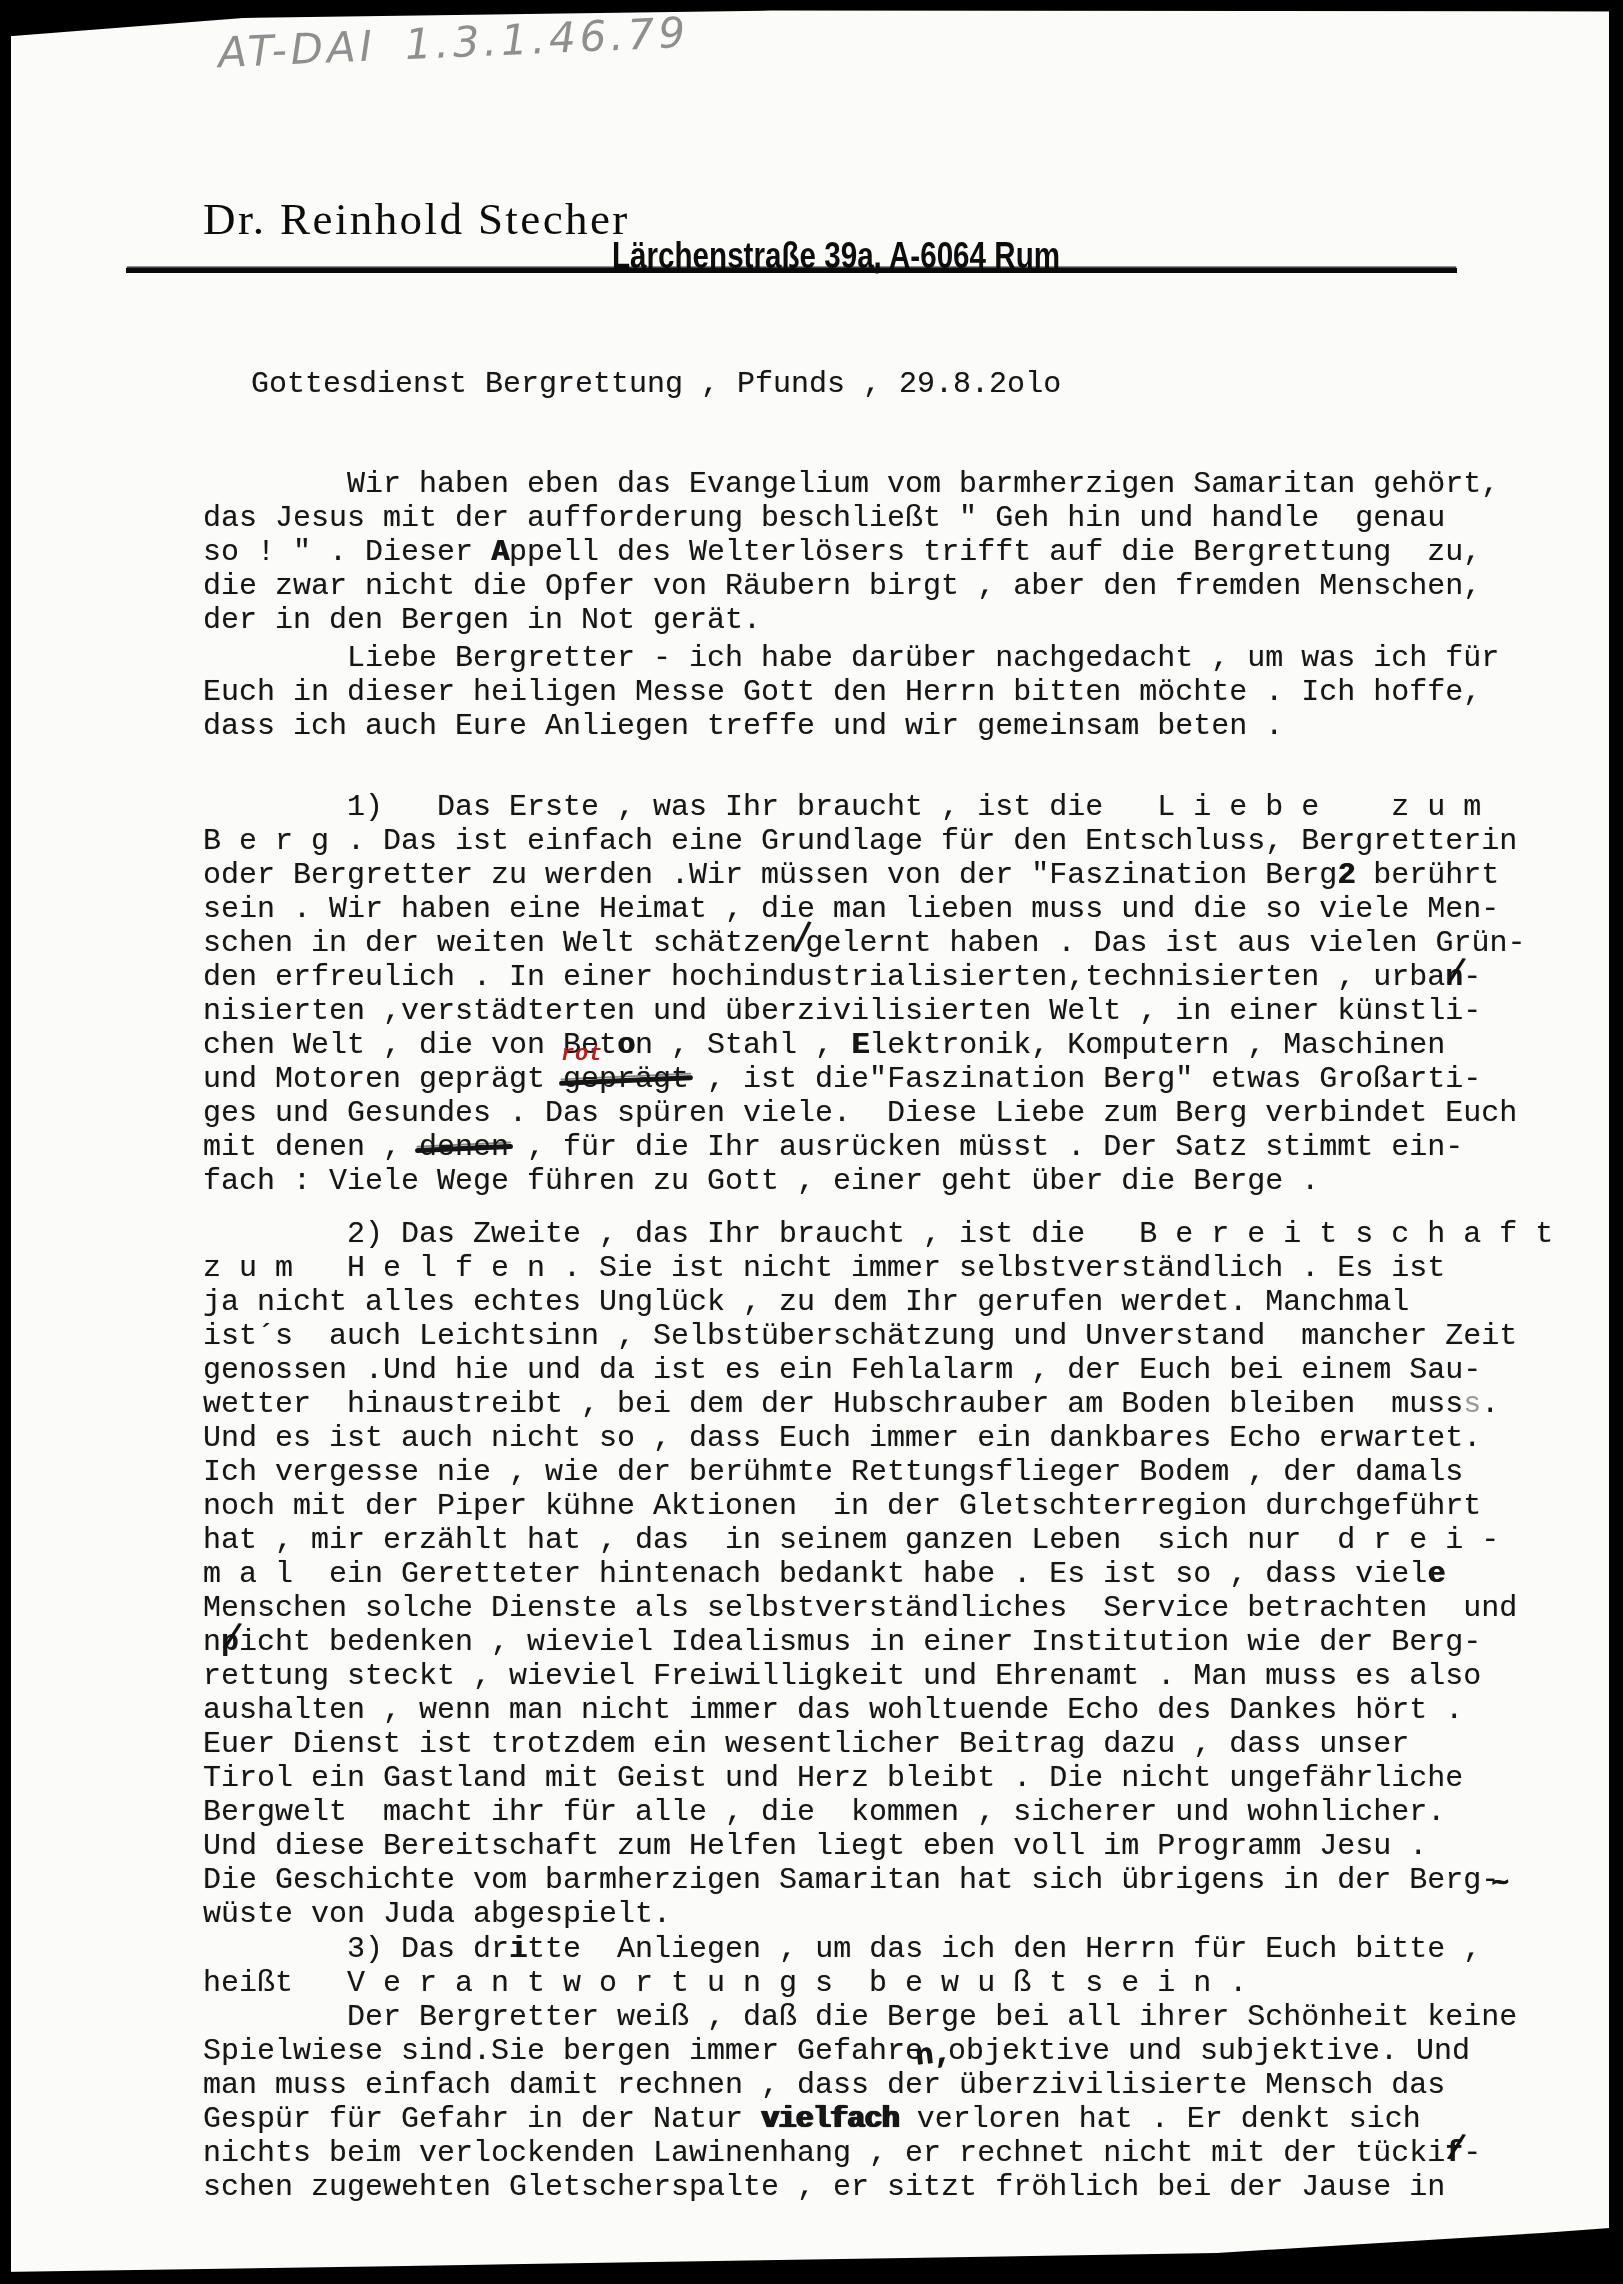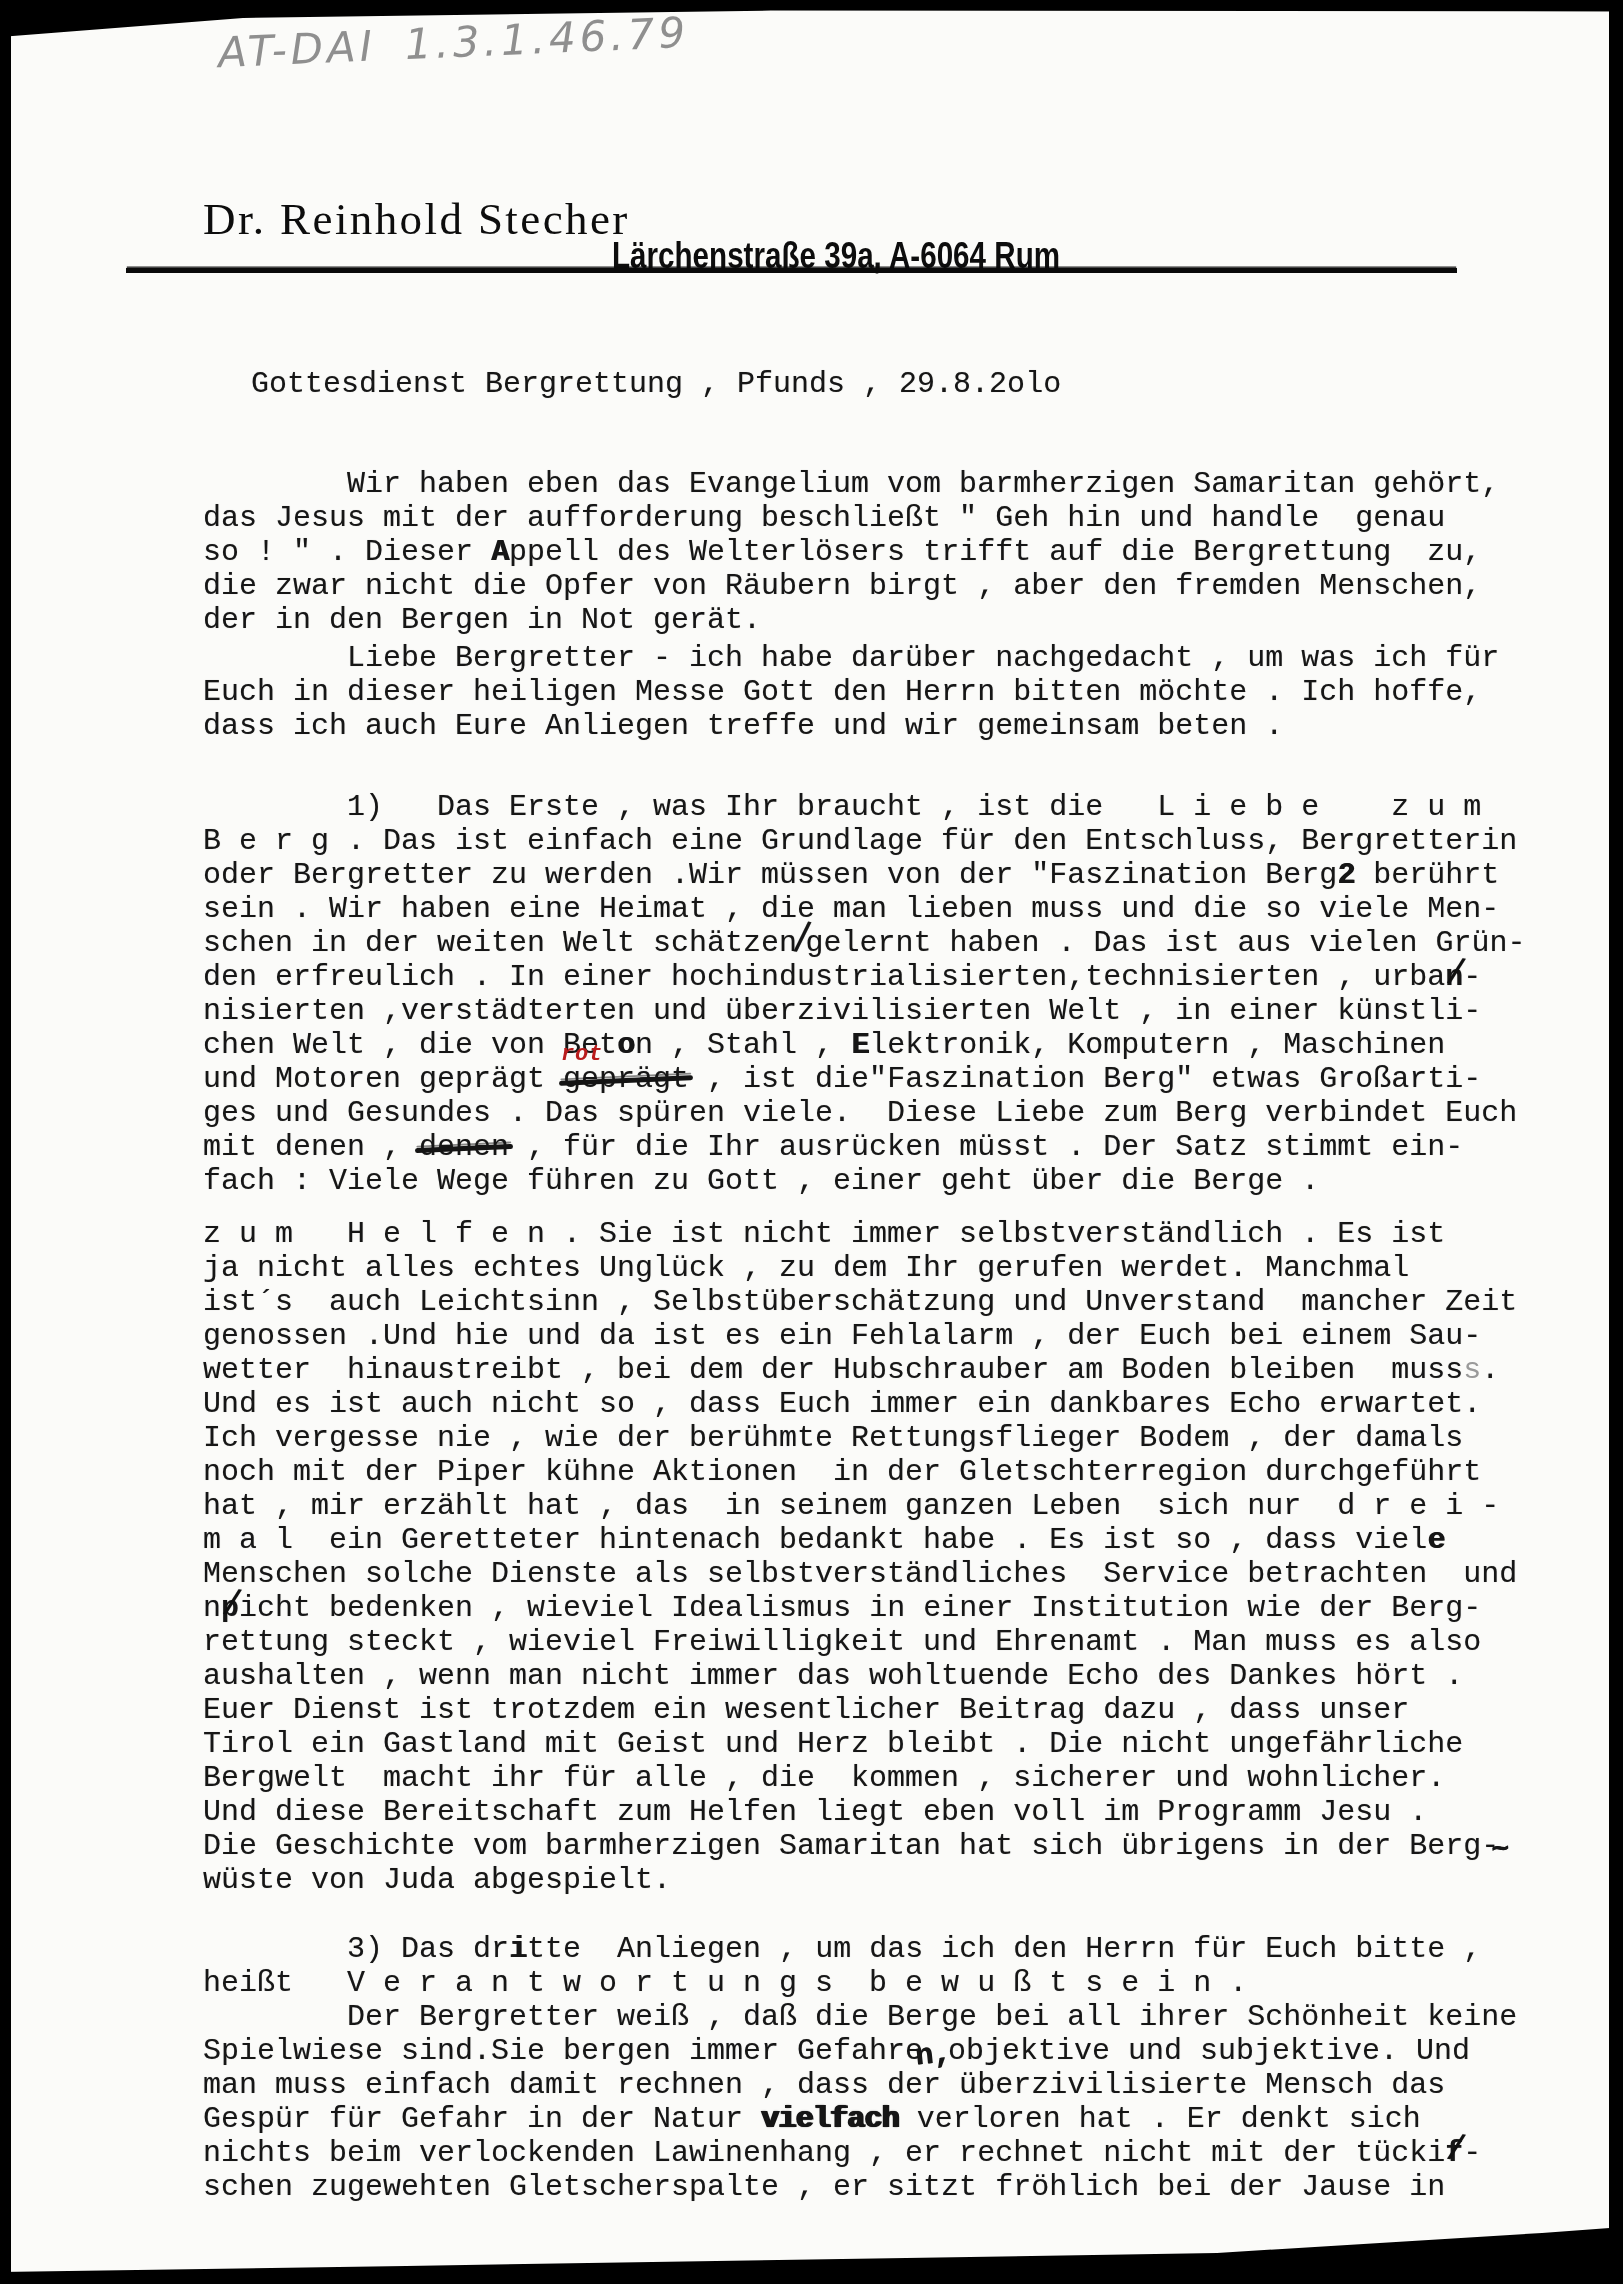--- a/index.html
+++ b/index.html
@@ -88,20 +88,21 @@
         <div class="tline"><span>schen in der weiten Welt schätzen</span><span class="ins">/</span><span>gelernt haben . Das ist aus vielen Grün-</span></div>
         <div class="tline"><span>den erfreulich . In einer hochindustrialisierten,technisierten , urba</span><span class="hs">n</span><span>-</span></div>
         <div class="tline"><span>nisierten ,verstädterten und überzivilisierten Welt , in einer künstli-</span></div>
         <div class="tline"><span>chen Welt , die von Bet</span><span class="ot">o</span><span>n , Stahl , </span><span class="ot">E</span><span>lektronik, Komputern , Maschinen</span></div>
         <div class="tline"><span>und Motoren geprägt </span><span class="st">geprägt</span><span class="hand-above">rot</span><span> , ist die"Faszination Berg" etwas Großarti-</span></div>
         <div class="tline"><span>ges und Gesundes . Das spüren viele.  Diese Liebe zum Berg verbindet Euch</span></div>
         <div class="tline"><span>mit denen , </span><span class="st">denen</span><span> , für die Ihr ausrücken müsst . Der Satz stimmt ein-</span></div>
         <div class="tline"><span>fach : Viele Wege führen zu Gott , einer geht über die Berge .</span></div>
       </div>
       <div class="para" style="top: 1217px;">
+        <div class="tline"><span>        2) Das Zweite , das Ihr braucht , ist die   B e r e i t s c h a f t</span></div>
         <div class="tline"><span>z u m   H e l f e n . Sie ist nicht immer selbstverständlich . Es ist</span></div>
         <div class="tline"><span>ja nicht alles echtes Unglück , zu dem Ihr gerufen werdet. Manchmal</span></div>
         <div class="tline"><span>ist´s  auch Leichtsinn , Selbstüberschätzung und Unverstand  mancher Zeit</span></div>
         <div class="tline"><span>genossen .Und hie und da ist es ein Fehlalarm , der Euch bei einem Sau-</span></div>
         <div class="tline"><span>wetter  hinaustreibt , bei dem der Hubschrauber am Boden bleiben  muss</span><span class="ft">s</span><span>.</span></div>
         <div class="tline"><span>Und es ist auch nicht so , dass Euch immer ein dankbares Echo erwartet.</span></div>
         <div class="tline"><span>Ich vergesse nie , wie der berühmte Rettungsflieger Bodem , der damals</span></div>
         <div class="tline"><span>noch mit der Piper kühne Aktionen  in der Gletschterregion durchgeführt</span></div>
         <div class="tline"><span>hat , mir erzählt hat , das  in seinem ganzen Leben  sich nur  d r e i -</span></div>
         <div class="tline"><span>m a l  ein Geretteter hintenach bedankt habe . Es ist so , dass viel</span><span class="ot">e</span></div>

